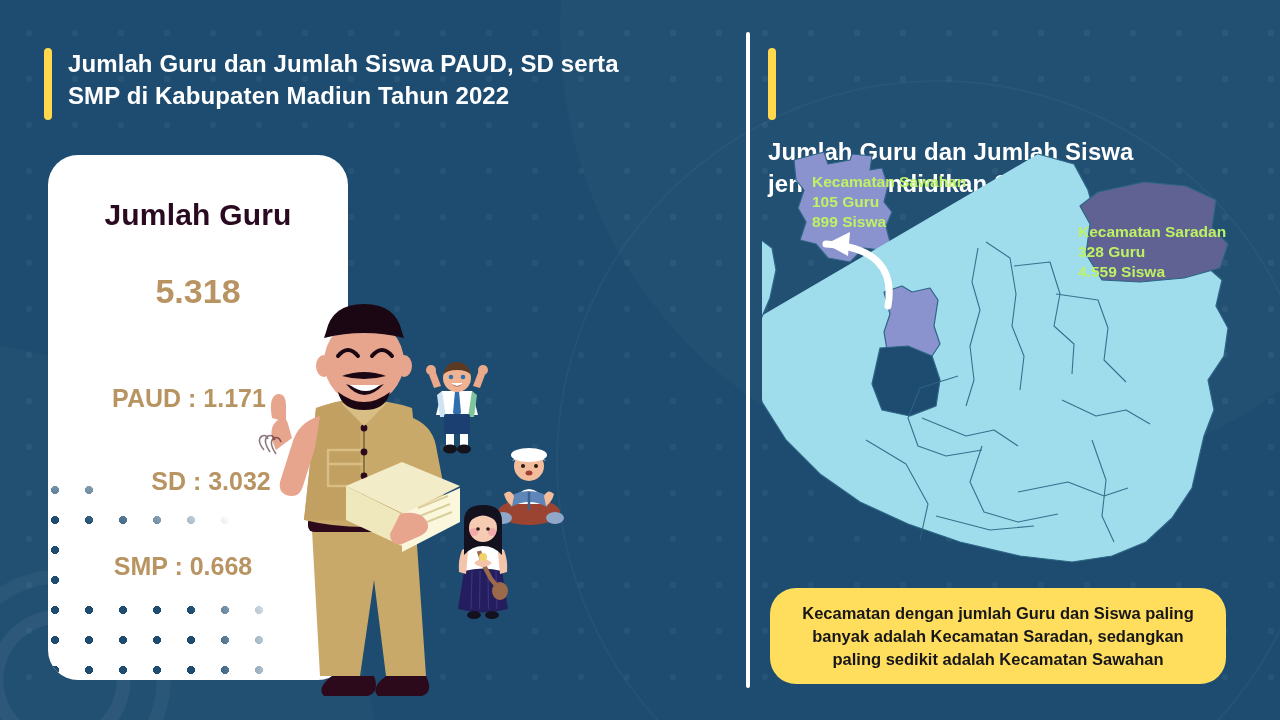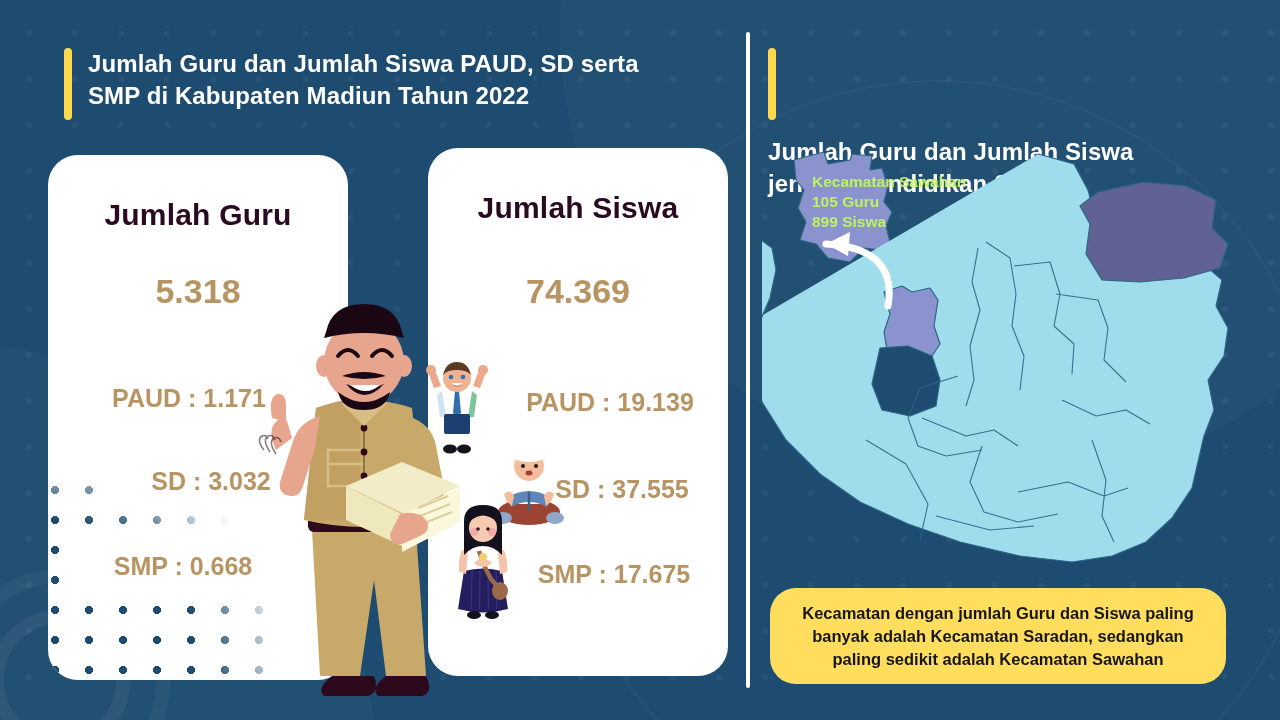--- a/index.html
+++ b/index.html
@@ -36,21 +36,21 @@
     border:2px solid rgba(255,255,255,.035);
   }
 
   
   .title-block{position:absolute;display:flex;gap:16px;align-items:flex-start;}
   .accent-bar{width:8px;border-radius:4px;background:#ffd84d;flex:none;}
   .title-text{
     color:#ffffff;font-weight:bold;font-size:24px;line-height:1.33;
     letter-spacing:.1px;white-space:pre-line;
   }
-  #title-left{left:64px;top:48px;width:660px;}
+  #title-left{left:44px;top:48px;width:660px;}
   #title-left .accent-bar{height:72px;}
   #title-right{left:768px;top:48px;width:450px;flex-direction:column;}
   #title-right .accent-bar{height:72px;}
 
   
   .divider{
     position:absolute;left:746px;top:32px;width:4px;height:656px;
     background:#ffffff;border-radius:2px;
   }
 
@@ -152,30 +152,20 @@
     <div class="punch l"></div>
     <div class="punch r"></div>
     <div class="card-title">Jumlah Guru</div>
     <div class="card-rule"></div>
     <div class="pill pill-total">5.318</div>
     <div class="pill pill-row pill-paud">PAUD : 1.171</div>
     <div class="pill pill-row pill-sd">SD : 3.032</div>
     <div class="pill pill-row pill-smp">SMP : 0.668</div>
   </div>
 
-  <div class="card" id="card-siswa">
-    <div class="punch l"></div>
-    <div class="punch r"></div>
-    <div class="card-title">Jumlah Siswa</div>
-    <div class="card-rule"></div>
-    <div class="pill pill-total">74.369</div>
-    <div class="pill pill-row pill-paud">PAUD : 19.139</div>
-    <div class="pill pill-row pill-sd">SD : 37.555</div>
-    <div class="pill pill-row pill-smp">SMP : 17.675</div>
-  </div>
 
   <svg class="illus" id="kid-boy" viewBox="0 0 66 96">
     <g>
       <path d="M10 30 L4 14 L11 12 L17 28 Z" fill="#e9a98a"></path>
       <path d="M56 30 L62 14 L55 12 L49 28 Z" fill="#e9a98a"></path>
       <circle cx="7" cy="12" r="5" fill="#e9a98a"></circle>
       <circle cx="59" cy="12" r="5" fill="#e9a98a"></circle>
       <path d="M18 33 h30 l6 24 h-42 z" fill="#ffffff"></path>
       <path d="M18 33 l-5 4 3 22 h6 z" fill="#cfe3f2"></path>
       <path d="M48 33 l5 4 -3 22 h-6 z" fill="#7fc49a"></path>
@@ -327,18 +317,21 @@
       <g>
         <path d="M126 166 q10 -58 -62 -62" stroke="#ffffff" stroke-width="7" fill="none" stroke-linecap="round"></path>
         <path d="M64 104 l24 -12 -2 24 z" fill="#ffffff"></path>
       </g>
     </svg>
   </div>
 
   <div class="map-label" id="label-sawahan">Kecamatan Sawahan
 105 Guru
 899 Siswa</div>
+  <div class="map-label" id="label-saradan">Kecamatan Saradan
+328 Guru
+4.559 Siswa</div>
 
   <div id="callout">Kecamatan dengan jumlah Guru dan Siswa paling
 banyak adalah Kecamatan Saradan, sedangkan
 paling sedikit adalah Kecamatan Sawahan</div>
 
 </div>
 
 </body></html>

